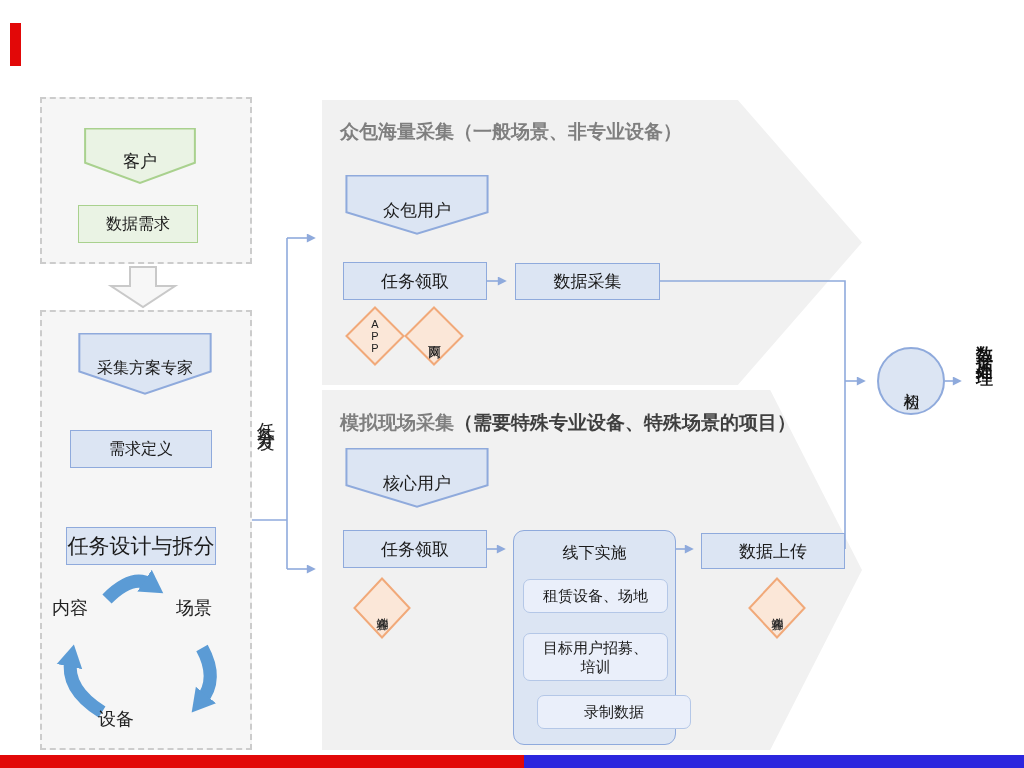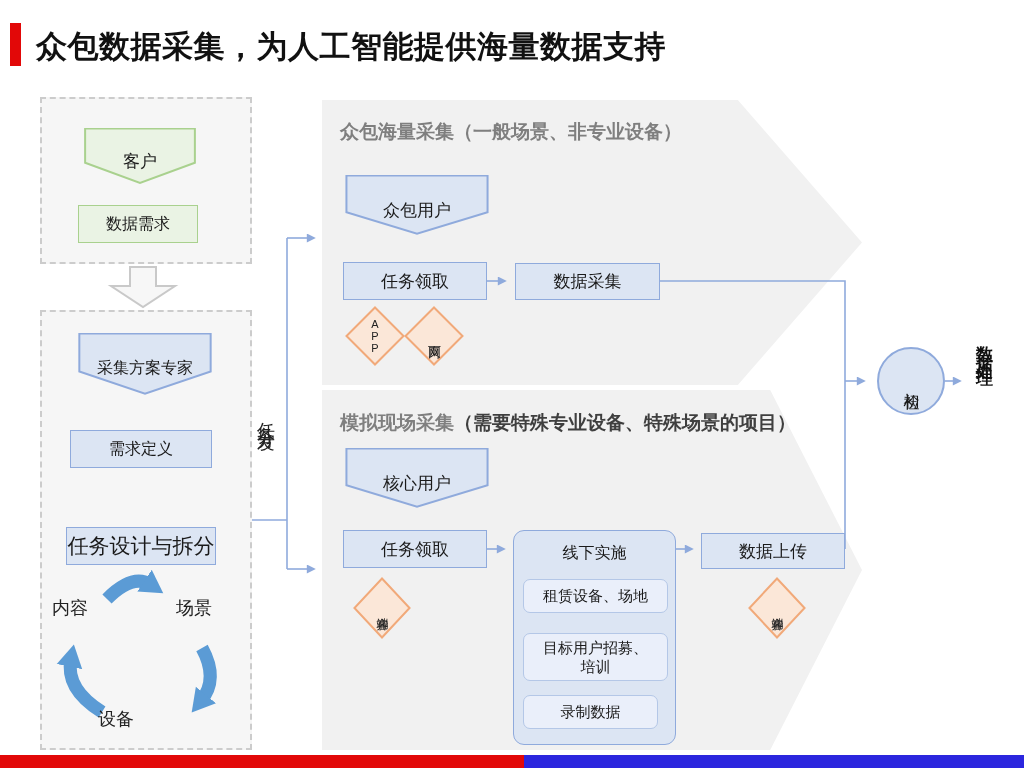--- a/index.html
+++ b/index.html
@@ -57,21 +57,20 @@
 
   svg.layer{position:absolute;inset:0;width:1024px;height:768px;z-index:1;pointer-events:none;}
   svg.widget{overflow:visible;z-index:2;}
 </style>
 </head>
 <body>
 
 <div class="stage">
 
   <div class="abs title-bar"></div>
-  <div class="abs slide-title">众包数据采集，为人工智能提供海量数据支持</div>
 
   <div class="abs band top"></div>
   <div class="abs band bottom"></div>
 
   <svg class="layer" viewBox="0 0 1024 768">
     <defs>
       <marker id="ah-blue" viewBox="0 0 10 10" refX="8" refY="5" markerWidth="10" markerHeight="9" orient="auto" markerUnits="userSpaceOnUse">
           <path d="M0,0 L10,5 L0,10 z" fill="#8faadc"></path>
         </marker>
       <marker id="ah-bright" viewBox="0 0 10 10" refX="8" refY="5" markerWidth="11" markerHeight="10" orient="auto" markerUnits="userSpaceOnUse">
@@ -189,21 +188,21 @@
   </div>
 
   <div class="abs offline">
     <div class="otitle">线下实施</div>
     <div class="abs box sub" style="left:9px;top:48px;width:145px;height:34px;">
       <span>租赁设备、场地</span>
     </div>
     <div class="abs box sub" style="left:9px;top:102px;width:145px;height:48px;">
       <span style="display:inline-block;width:112px;">目标用户招募、培训</span>
     </div>
-    <div class="abs box sub" style="left:9px;top:164px;width:135px;height:34px;">
+    <div class="abs box sub" style="left:23px;top:164px;width:154px;height:34px;">
       <span>录制数据</span>
     </div>
   </div>
 
   <div class="abs box" style="left:701px;top:533px;width:144px;height:36px;">
     <span>数据上传</span>
   </div>
   <div class="abs diamond" style="left:748px;top:577px;width:58px;height:62px;">
     <svg viewBox="0 0 60 60" preserveAspectRatio="none">
       <polygon points="30,1.5 58.5,30 30,58.5 1.5,30" fill="#fbe7d8" stroke="#f1a979" stroke-width="2" vector-effect="non-scaling-stroke"></polygon>

